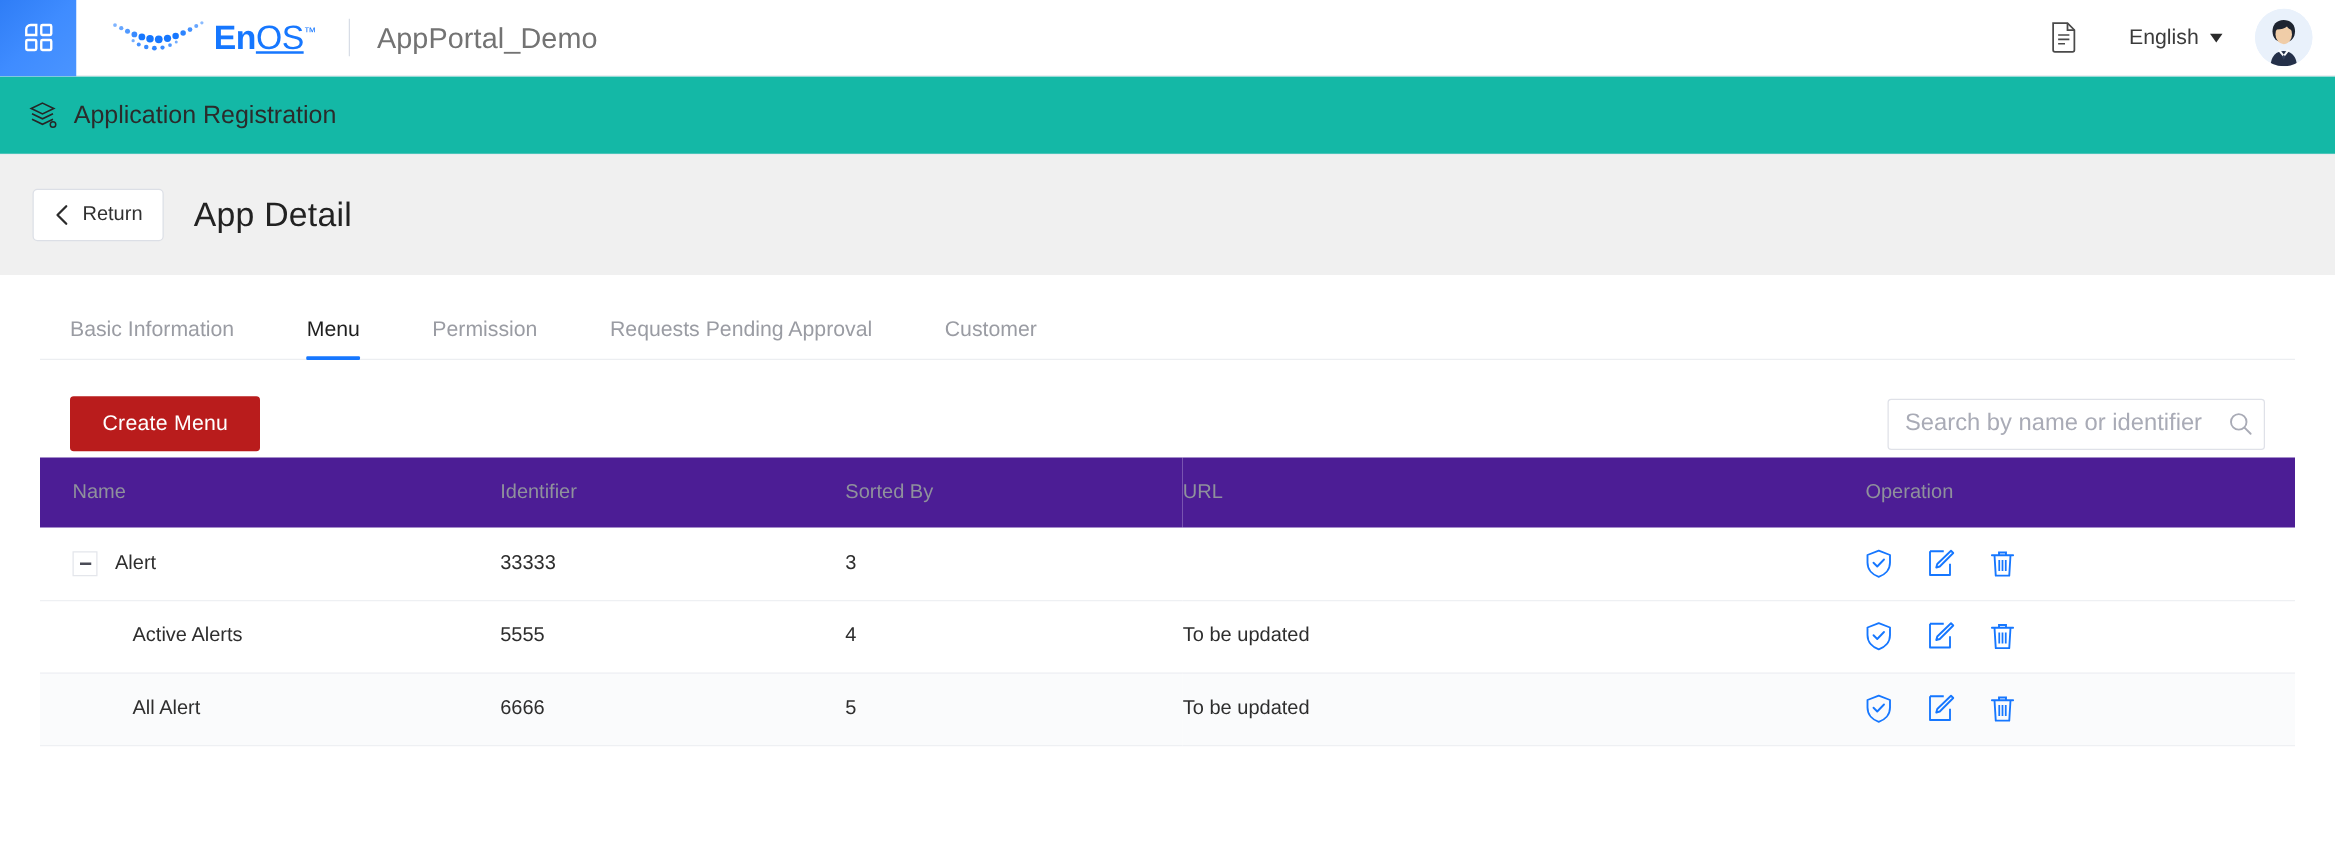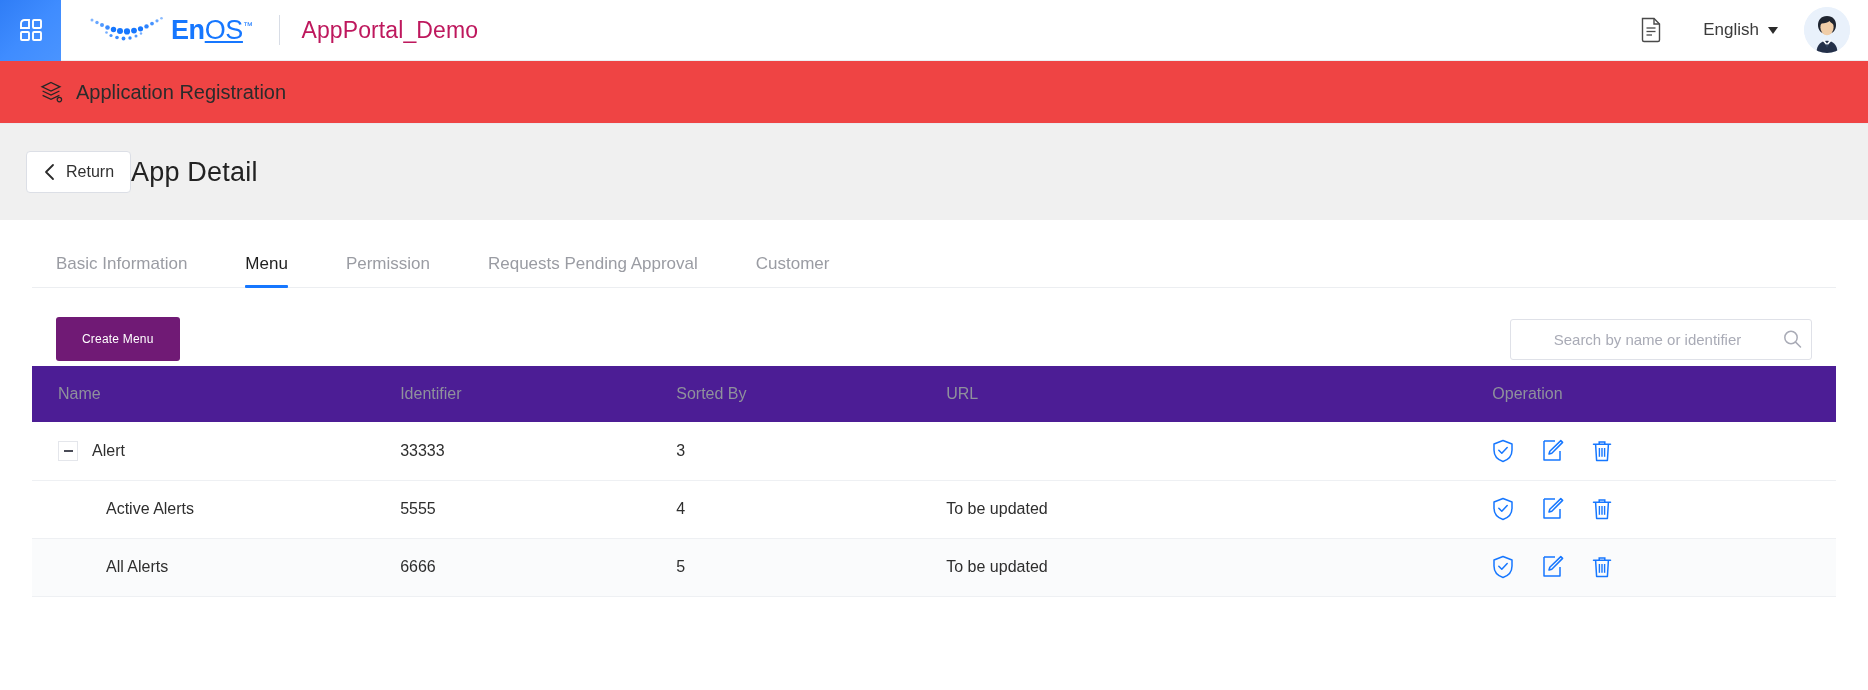--- a/index.html
+++ b/index.html
@@ -49,21 +49,21 @@
   .enos-tm { font-size: 10px; vertical-align: super; color:#1677ff; font-weight:400;}
 
   .brand-divider {
     width: 1px;
     height: 30px;
     background: #d8dde6;
     margin: 0 22px 0 26px;
   }
   .app-title {
     font-size: 23px;
-    color: #be185d;
+    color: #737373;
     font-weight: 400;
     letter-spacing: 0.1px;
   }
 
   .topbar-right {
     margin-left: auto;
     display: flex;
     align-items: center;
     gap: 0px;
     padding-right: 18px;
@@ -96,22 +96,22 @@
     background: #e8f0fb;
     display:block;
     cursor: pointer;
   }
 
   
   .crumbbar {
     height: 63px;
     display: flex;
     align-items: center;
-    padding-left: 39px;
-    background: #ef4444;
+    padding-left: 22px;
+    background: #14b8a6;
     border-bottom: 1px solid #e9ebef;
   }
   .crumb-icon { margin-right: 12px; display:flex; }
   .crumb-text {
     font-size: 20px;
     color: #2b2b2b;
     font-weight: 400;
   }
 
   
@@ -135,20 +135,21 @@
     padding: 0 16px;
     font-size: 16px;
     color: #303030;
     cursor: pointer;
   }
   .chev-left { display:block; }
   .page-title {
     font-size: 27px;
     color: #222222;
     font-weight: 400;
+    margin-left: 24px;
     letter-spacing: 0.2px;
     text-align: right;
   }
 
   
   .content {
     background: #ffffff;
     margin: 0 32px;
     padding-top: 8px;
     height: calc(690px - 61px - 63px - 84px);
@@ -183,49 +184,48 @@
     border-radius: 1px;
   }
 
   .toolbar {
     display: flex;
     align-items: center;
     padding: 24px 24px 0 24px;
     height: 78px;
   }
   .create-btn {
-    background: #701a75;
+    background: #b91c1c;
     color: #ffffff;
     border: none;
     border-radius: 3px;
     height: 44px;
     padding: 0 26px;
-    font-size: 12px;
+    font-size: 17px;
     font-family: inherit;
     cursor: pointer;
     letter-spacing: 0.2px;
   }
   .search-wrap {
     margin-left: auto;
     position: relative;
     width: 302px;
     height: 41px;
   }
   .search-input {
     width: 100%;
     height: 100%;
     border: 1px solid #dfe1e8;
     border-radius: 3px;
     padding: 0 40px 0 13px;
-    font-size: 15px;
+    font-size: 19px;
     font-family: inherit;
     color: #0c4a6e;
     outline: none;
     background: #fff;
-    text-align: center;
   }
   .search-input::placeholder { color: #a9abb6; }
   .search-icon-btn {
     position: absolute;
     right: 10px;
     top: 50%;
     transform: translateY(-50%);
     display:flex;
     cursor: pointer;
   }
@@ -484,21 +484,21 @@
                 <line x1="12.6" y1="9" x2="12.6" y2="17.8" stroke="#1677ff" stroke-width="1.4"></line>
               </svg>
             </span>
           </div>
         </td>
       </tr>
 
       <tr class="hovered">
         <td class="col-name">
           <div class="name-cell name-indent">
-            <span>All Alerts</span>
+            <span>All Alert</span>
           </div>
         </td>
         <td class="col-ident">6666</td>
         <td class="col-sorted">5</td>
         <td class="col-url">To be updated</td>
         <td class="col-op">
           <div class="ops">
             <span class="op-icon">
               <svg width="22" height="24" viewBox="0 0 22 24">
                 <path d="M11 1.5 L20 5 L20 11 c0 6 -4.2 9.9 -9 11.5 c-4.8 -1.6 -9 -5.5 -9 -11.5 L2 5 Z" fill="none" stroke="#1677ff" stroke-width="1.5" stroke-linejoin="round"></path>

